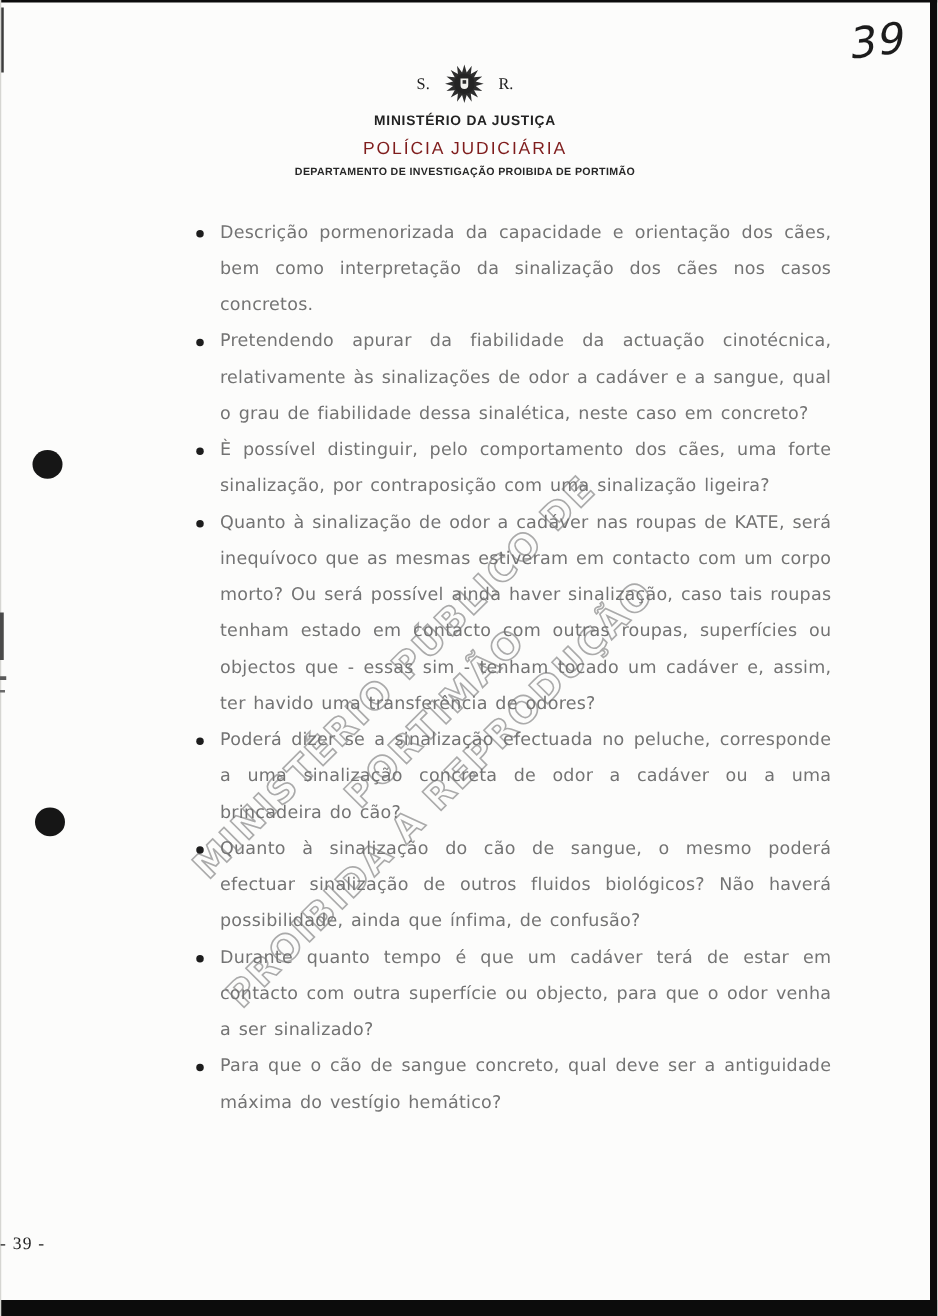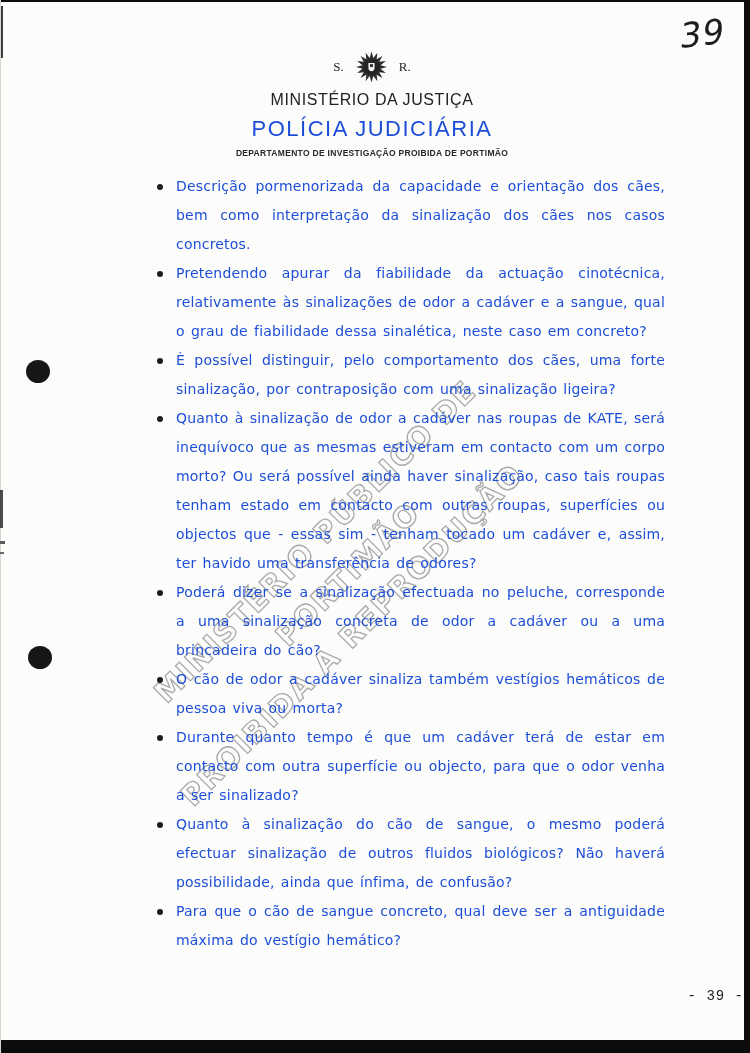--- a/index.html
+++ b/index.html
@@ -23,51 +23,51 @@
   .hand{
     position:absolute;left:680px;top:16px;width:50px;
     font-family:"DejaVu Sans",sans-serif;font-size:34px;color:#1c1c1c;
     transform:rotate(-7deg) skewX(-12deg);letter-spacing:1px;line-height:1;
   }
   
   .hdr{position:absolute;left:0;top:48px;width:744px;text-align:center;z-index:4;}
   .sr-row{display:flex;align-items:center;justify-content:center;gap:11px;height:38px;}
   .sr{font-family:"Liberation Serif","DejaVu Serif",serif;font-size:13px;color:#222;}
   .emblem{width:33px;height:36px;}
-  .ministry{margin-top:5px;font-family:"Liberation Sans",sans-serif;font-size:16px;
-    font-weight:normal;letter-spacing:0.6px;color:#222;}
-  .org{margin-top:7px;font-family:"Liberation Sans",sans-serif;font-size:22px;
-    font-weight:400;letter-spacing:1.5px;color:#1d4ed8;}
+  .ministry{margin-top:5px;font-family:"Liberation Sans",sans-serif;font-size:11px;
+    font-weight:bold;letter-spacing:0.6px;color:#222;}
+  .org{margin-top:7px;font-family:"Liberation Sans",sans-serif;font-size:14px;
+    font-weight:400;letter-spacing:1.5px;color:#7f1d1d;}
   .dept{margin-top:6px;font-family:"Liberation Sans",sans-serif;font-size:8.5px;
     font-weight:bold;letter-spacing:0.3px;color:#272727;}
   
   .wm{
     position:absolute;left:48px;top:505px;width:600px;z-index:1;
     transform:rotate(-45deg);text-align:center;pointer-events:none;
     font-family:"DejaVu Sans",sans-serif;font-weight:bold;font-size:29px;
     letter-spacing:2px;line-height:46px;color:transparent;
     -webkit-text-stroke:1.3px #aaaaaa;
   }
   .wm .l2{transform:translateX(-40px);}
   
   .qlist{
     position:absolute;left:155px;top:172px;width:510px;z-index:2;
     margin:0;padding:0;list-style:none;
     font-size:14px;line-height:29px;letter-spacing:0.2px;word-spacing:1.5px;
-    color:#1d4ed8;
+    color:#737373;
   }
   .qlist li{position:relative;padding-left:21px;margin:0;text-align:justify;}
   .qlist li::before{
     content:"";position:absolute;left:2px;top:12px;width:6px;height:6px;
     border-radius:50%;background:#1d1d1d;
   }
   
   .pagenum{
-    position:absolute;left:0;top:988px;width:744px;text-align:right;z-index:2;
-    font-family:Liberation Mono, monospace;font-size:14px;color:#1e1e1e;
+    position:absolute;left:0;top:988px;width:744px;text-align:left;z-index:2;
+    font-family:Liberation Serif, serif;font-size:14px;color:#1e1e1e;
     letter-spacing:1px;
   }
 </style>
 </head>
 <body>
 
 <div class="page">
 
   <div class="b-top"></div>
   <div class="b-right"></div>
@@ -105,21 +105,20 @@
     <div class="l1">MINISTÉRIO PÚBLICO DE PORTIMÃO</div>
     <div class="l2">PROIBIDA A REPRODUÇÃO</div>
   </div>
 
   <ul class="qlist">
       <li>Descrição pormenorizada da capacidade e orientação dos cães, bem como interpretação da sinalização dos cães nos casos concretos.</li>
       <li>Pretendendo apurar da fiabilidade da actuação cinotécnica, relativamente às sinalizações de odor a cadáver e a sangue, qual o grau de fiabilidade dessa sinalética, neste caso em concreto?</li>
       <li>È possível distinguir, pelo comportamento dos cães, uma forte sinalização, por contraposição com uma sinalização ligeira?</li>
       <li>Quanto à sinalização de odor a cadáver nas roupas de KATE, será inequívoco que as mesmas estiveram em contacto com um corpo morto? Ou será possível ainda haver sinalização, caso tais roupas tenham estado em contacto com outras roupas, superfícies ou objectos que - essas sim - tenham tocado um cadáver e, assim, ter havido uma transferência de odores?</li>
       <li>Poderá dizer se a sinalização efectuada no peluche, corresponde a uma sinalização concreta de odor a cadáver ou a uma brincadeira do cão?</li>
-      <li>O cão de odor a cadáver sinaliza também vestígios hemáticos de pessoa viva ou morta?</li>
+      <li>Quanto à sinalização do cão de sangue, o mesmo poderá efectuar sinalização de outros fluidos biológicos? Não haverá possibilidade, ainda que ínfima, de confusão?</li>
       <li>Durante quanto tempo é que um cadáver terá de estar em contacto com outra superfície ou objecto, para que o odor venha a ser sinalizado?</li>
-      <li>Quanto à sinalização do cão de sangue, o mesmo poderá efectuar sinalização de outros fluidos biológicos? Não haverá possibilidade, ainda que ínfima, de confusão?</li>
       <li>Para que o cão de sangue concreto, qual deve ser a antiguidade máxima do vestígio hemático?</li>
     </ul>
 
   <div class="pagenum">- 39 -</div>
 
 </div>
 
 </body></html>

